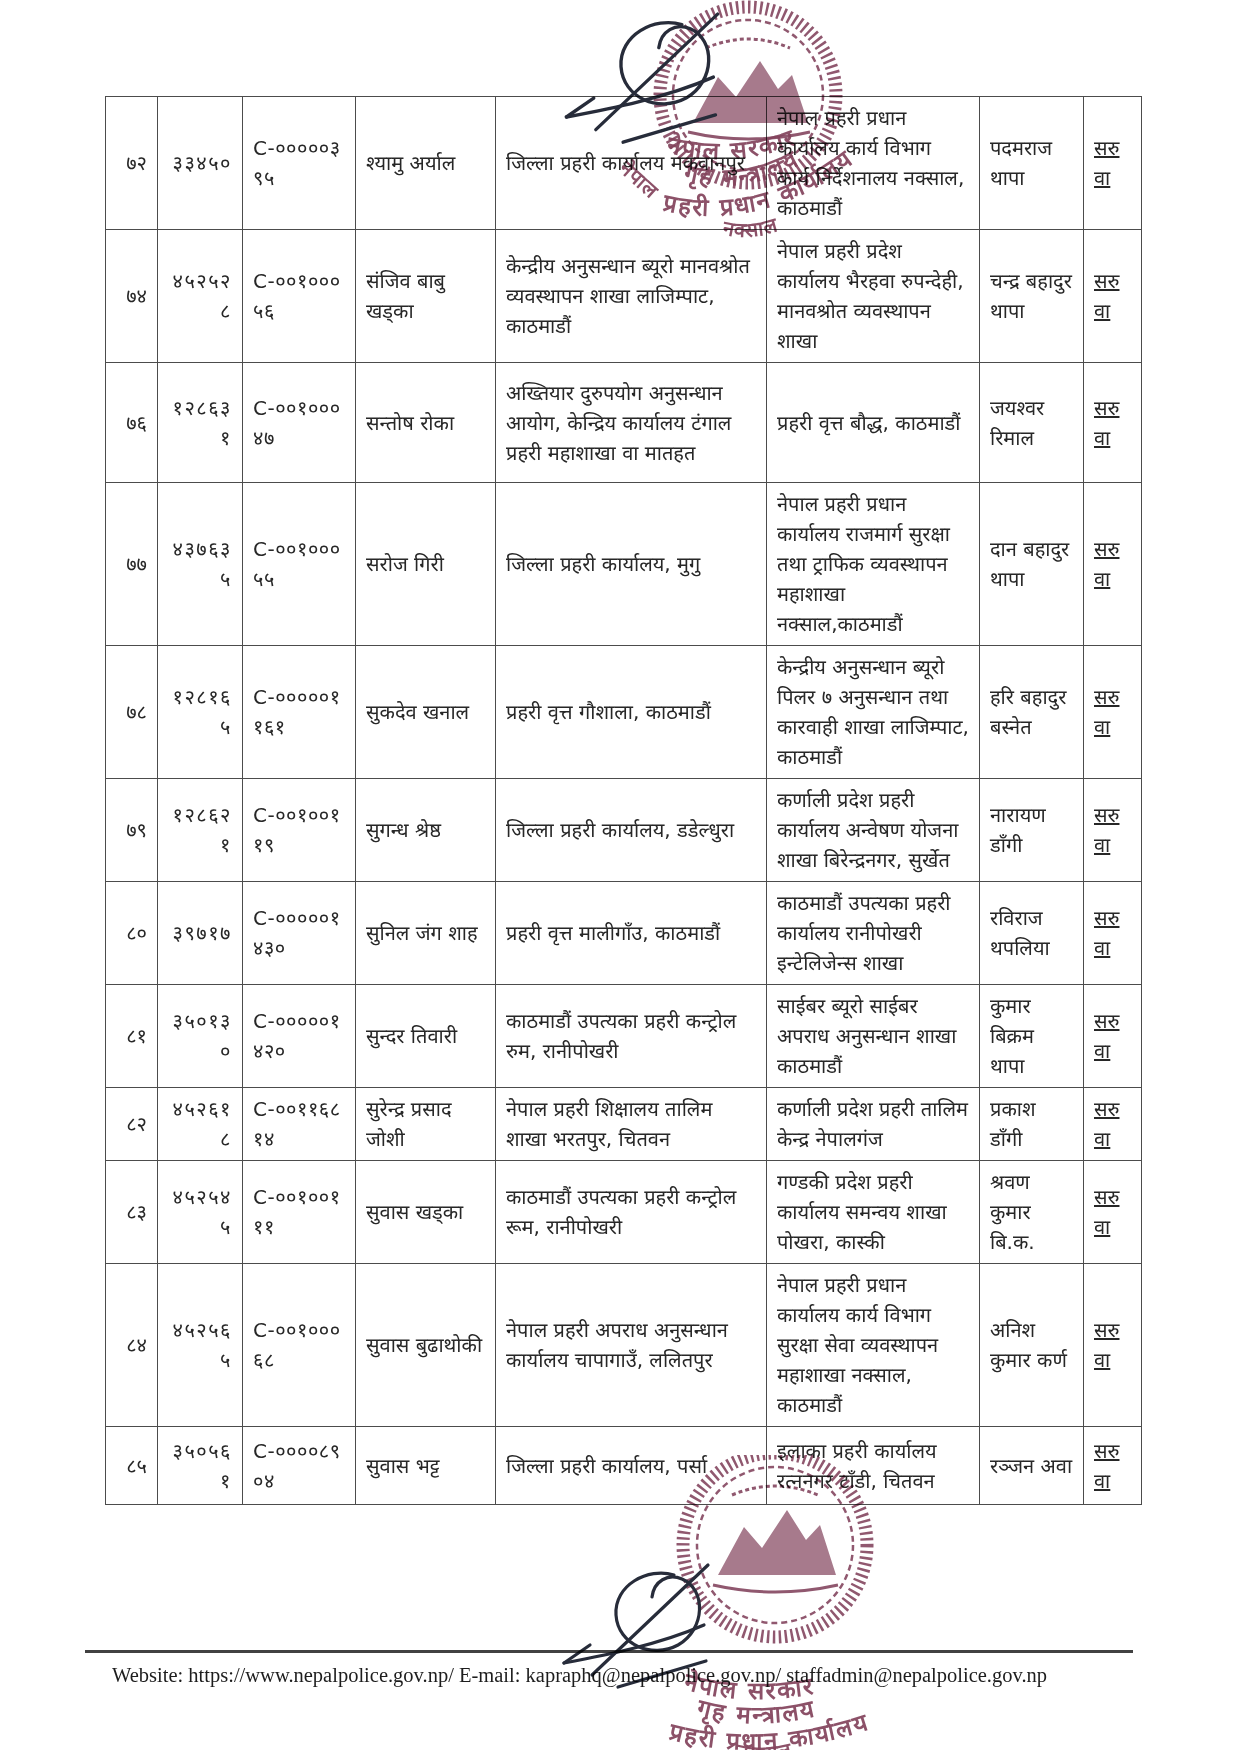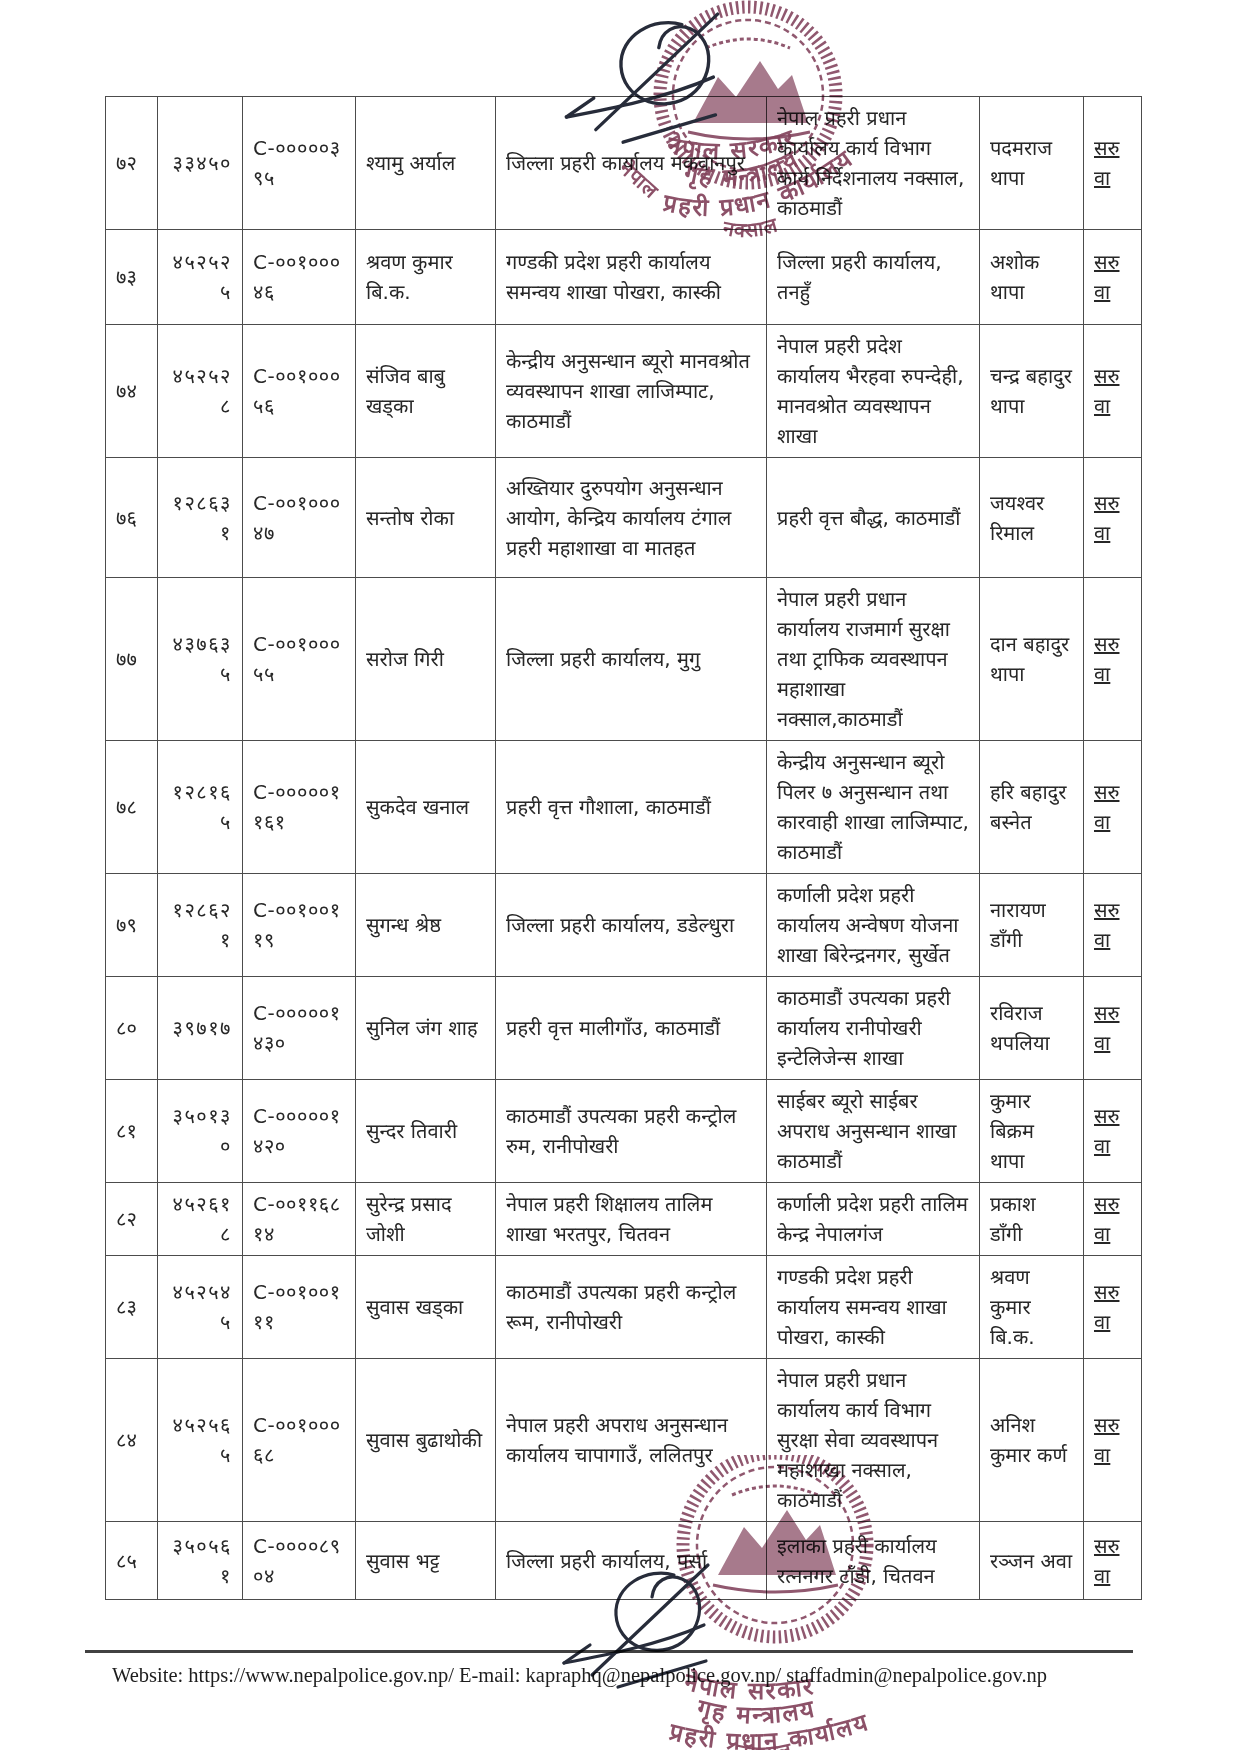--- a/index.html
+++ b/index.html
@@ -18,21 +18,21 @@
     table-layout:fixed;
   }
   table.transfer td{
     border:1.6px solid #4c4c4c;
     padding:6px 10px;
     vertical-align:middle;
     font-size:20px;
     line-height:1.5;
     word-wrap:break-word;
   }
-  td.c-sn{text-align:left;font-size:19px;padding:6px 4px;}
+  td.c-sn{text-align:right;font-size:19px;padding:6px 4px;}
   td.c-reg{text-align:right;font-size:17px;letter-spacing:1.5px;padding:6px 4px;}
   td.c-code{text-align:left;font-size:15px;letter-spacing:.5px;padding:6px 4px;}
   td.c-name{font-size:20px;}
   td.c-from,td.c-to{font-size:20px;}
   td.c-rec{font-size:20px;padding:6px 8px;}
   td.c-status{text-align:left;font-size:20px;padding:6px 4px;text-decoration:underline;}
   tr.r1{height:112px;} tr.r2{height:95px;} tr.r3{height:98px;} tr.r4{height:88px;}
   tr.r5{height:120px;} tr.r6{height:125px;} tr.r7{height:120px;} tr.r8{height:95px;}
   tr.r9{height:90px;} tr.r10{height:62px;} tr.r11{height:69px;} tr.r12{height:95px;}
   tr.r13{height:122px;} tr.r14{height:78px;}
@@ -83,30 +83,20 @@
       <td class="c-sn">७२</td>
       <td class="c-reg">३३४५०</td>
       <td class="c-code">C-०००००३९५</td>
       <td class="c-name">श्यामु अर्याल</td>
       <td class="c-from">जिल्ला प्रहरी कार्यालय मकवानपुर</td>
       <td class="c-to">नेपाल प्रहरी प्रधान कार्यालय कार्य विभाग कार्य निर्देशनालय नक्साल, काठमाडौं</td>
       <td class="c-rec">पदमराज थापा</td>
       <td class="c-status">सरुवा</td>
     </tr>
 
-    <tr class="r2">
-      <td class="c-sn">७३</td>
-      <td class="c-reg">४५२५२५</td>
-      <td class="c-code">C-००१०००४६</td>
-      <td class="c-name">श्रवण कुमार बि.क.</td>
-      <td class="c-from">गण्डकी प्रदेश प्रहरी कार्यालय समन्वय शाखा पोखरा, कास्की</td>
-      <td class="c-to">जिल्ला प्रहरी कार्यालय, तनहुँ</td>
-      <td class="c-rec">अशोक थापा</td>
-      <td class="c-status">सरुवा</td>
-    </tr>
 
     <tr class="r3">
       <td class="c-sn">७४</td>
       <td class="c-reg">४५२५२८</td>
       <td class="c-code">C-००१०००५६</td>
       <td class="c-name">संजिव बाबु खड्का</td>
       <td class="c-from">केन्द्रीय अनुसन्धान ब्यूरो मानवश्रोत व्यवस्थापन शाखा लाजिम्पाट, काठमाडौं</td>
       <td class="c-to">नेपाल प्रहरी प्रदेश कार्यालय भैरहवा रुपन्देही, मानवश्रोत व्यवस्थापन शाखा</td>
       <td class="c-rec">चन्द्र बहादुर थापा</td>
       <td class="c-status">सरुवा</td>

